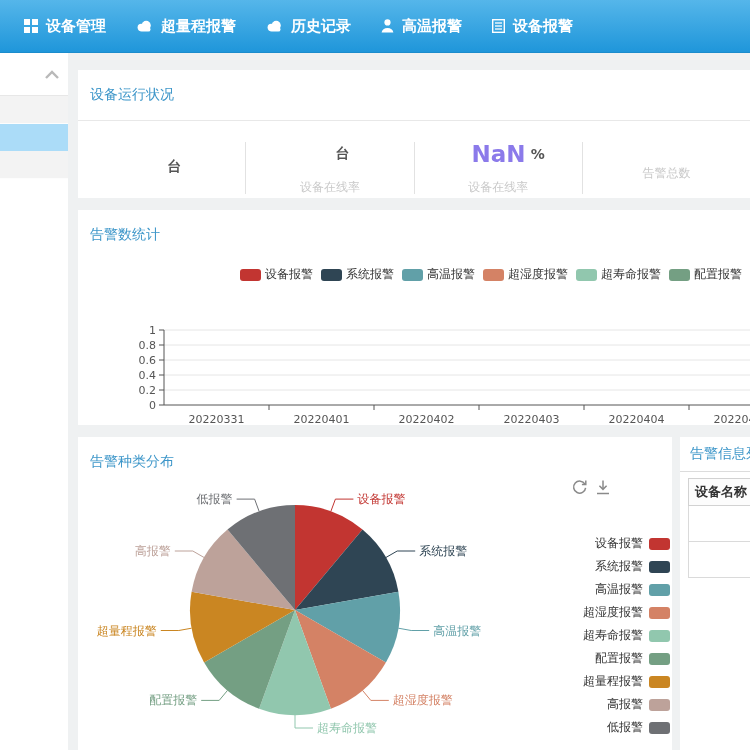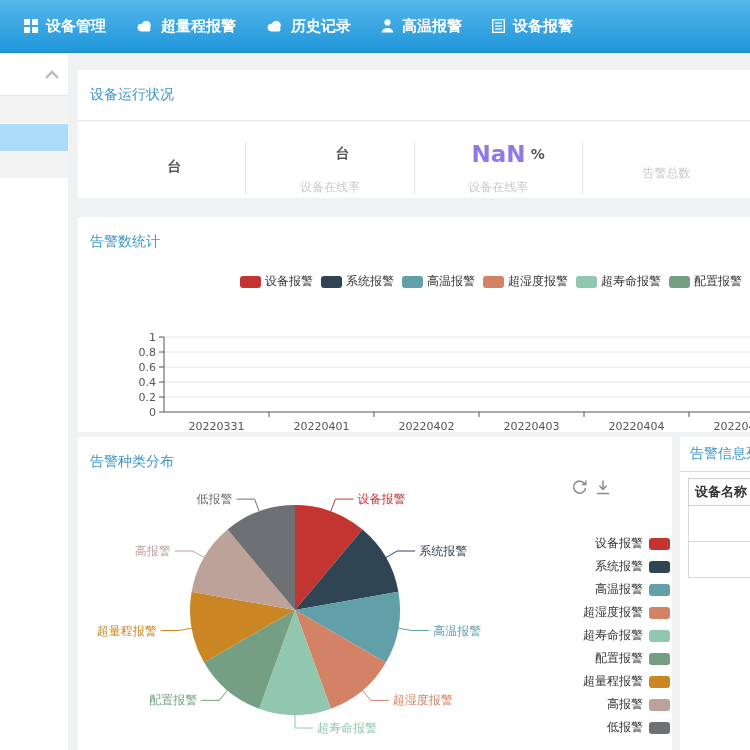--- a/index.html
+++ b/index.html
@@ -21,21 +21,21 @@
   .tree-row{height:27px;}
   .tree-row.normal{background:#f3f3f3;border-bottom:1px solid #fdfdfd;}
   .tree-row.selected{background:#abdcf8;}
 
   
   .panel{position:absolute;background:#fff;box-sizing:border-box;}
   .panel-title{color:#3d96c9;font-size:14px;padding:16px 12px;}
   .titled-border{border-bottom:1px solid #e8e8e8;}
 
   #panel-status{left:78px;top:70px;width:672px;height:128px;}
-  #panel-line{left:78px;top:217px;width:672px;height:215px;overflow:hidden;}
+  #panel-line{left:78px;top:210px;width:672px;height:215px;overflow:hidden;}
   #panel-pie{left:78px;top:437px;width:594px;height:313px;overflow:hidden;font-family:Liberation Serif, serif;}
   #panel-info{left:680px;top:437px;width:70px;height:313px;overflow:hidden;}
 
   
   .stats{display:flex;align-items:center;height:90px;margin-top:2px;}
   .stat-cell{flex:1;text-align:center;}
   .stat-value{font-size:15px;font-weight:bold;color:#444;height:28px;}
   .stat-num{font-size:23px;font-weight:bold;margin-right:5px;vertical-align:middle;margin-left:20px;}
   .stat-unit{font-size:14px;color:#555;vertical-align:middle;}
   .stat-label{font-size:12px;color:#c9c9c9;margin-top:10px;}

